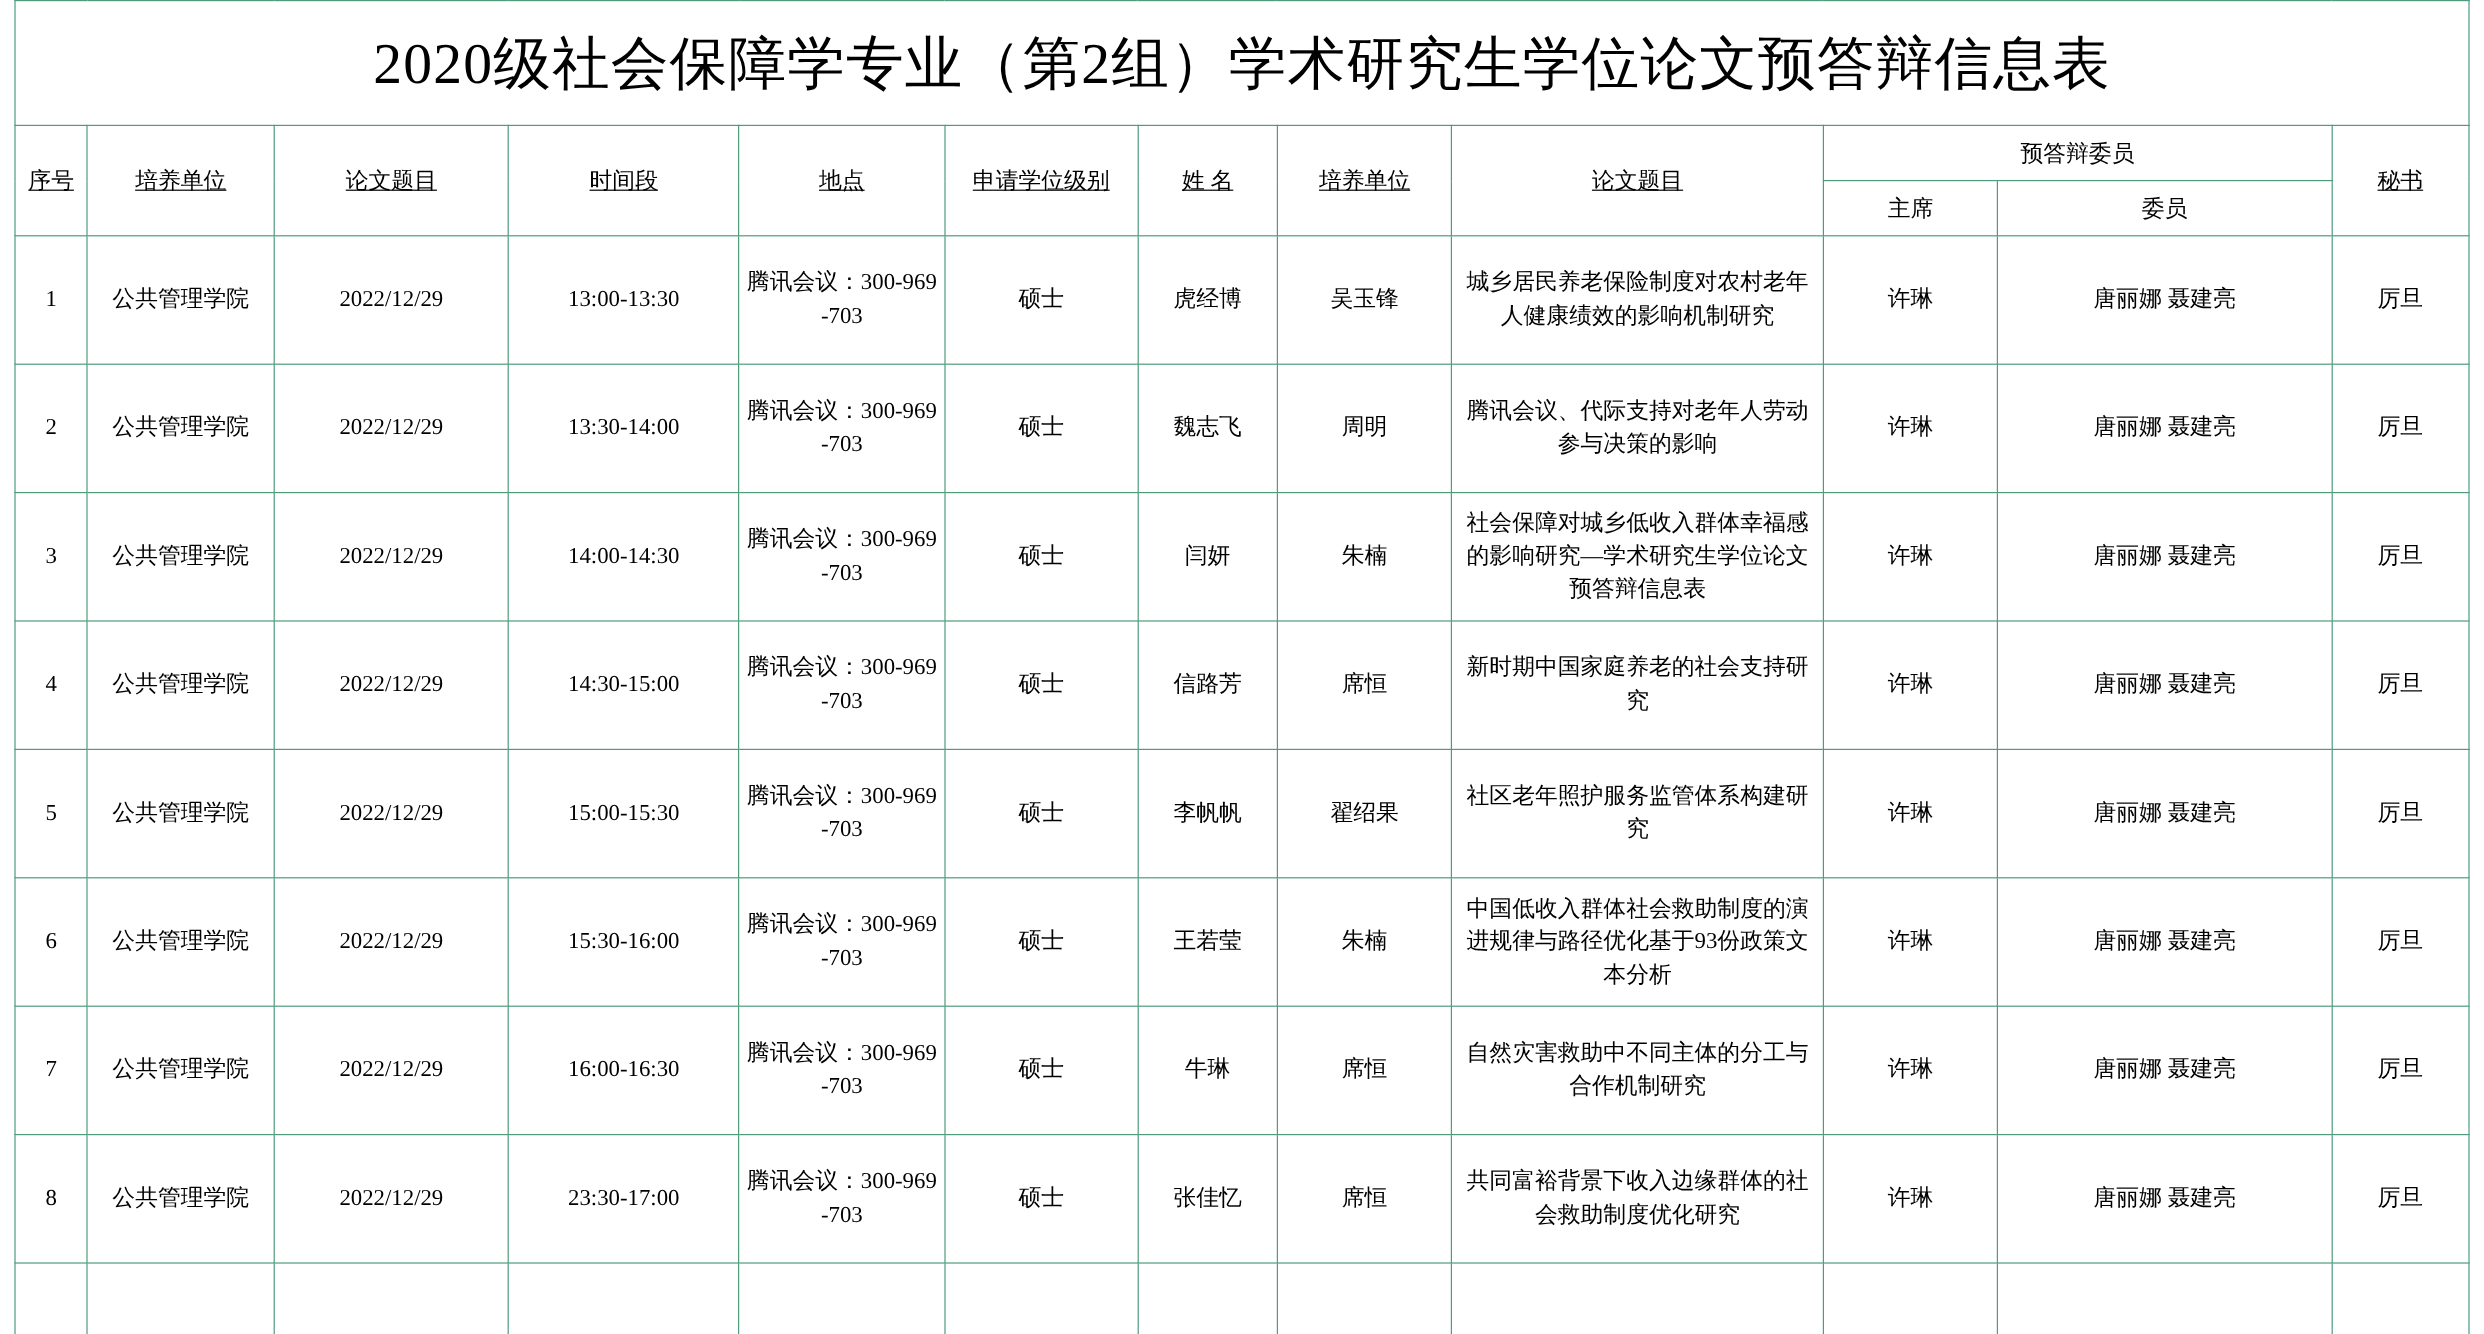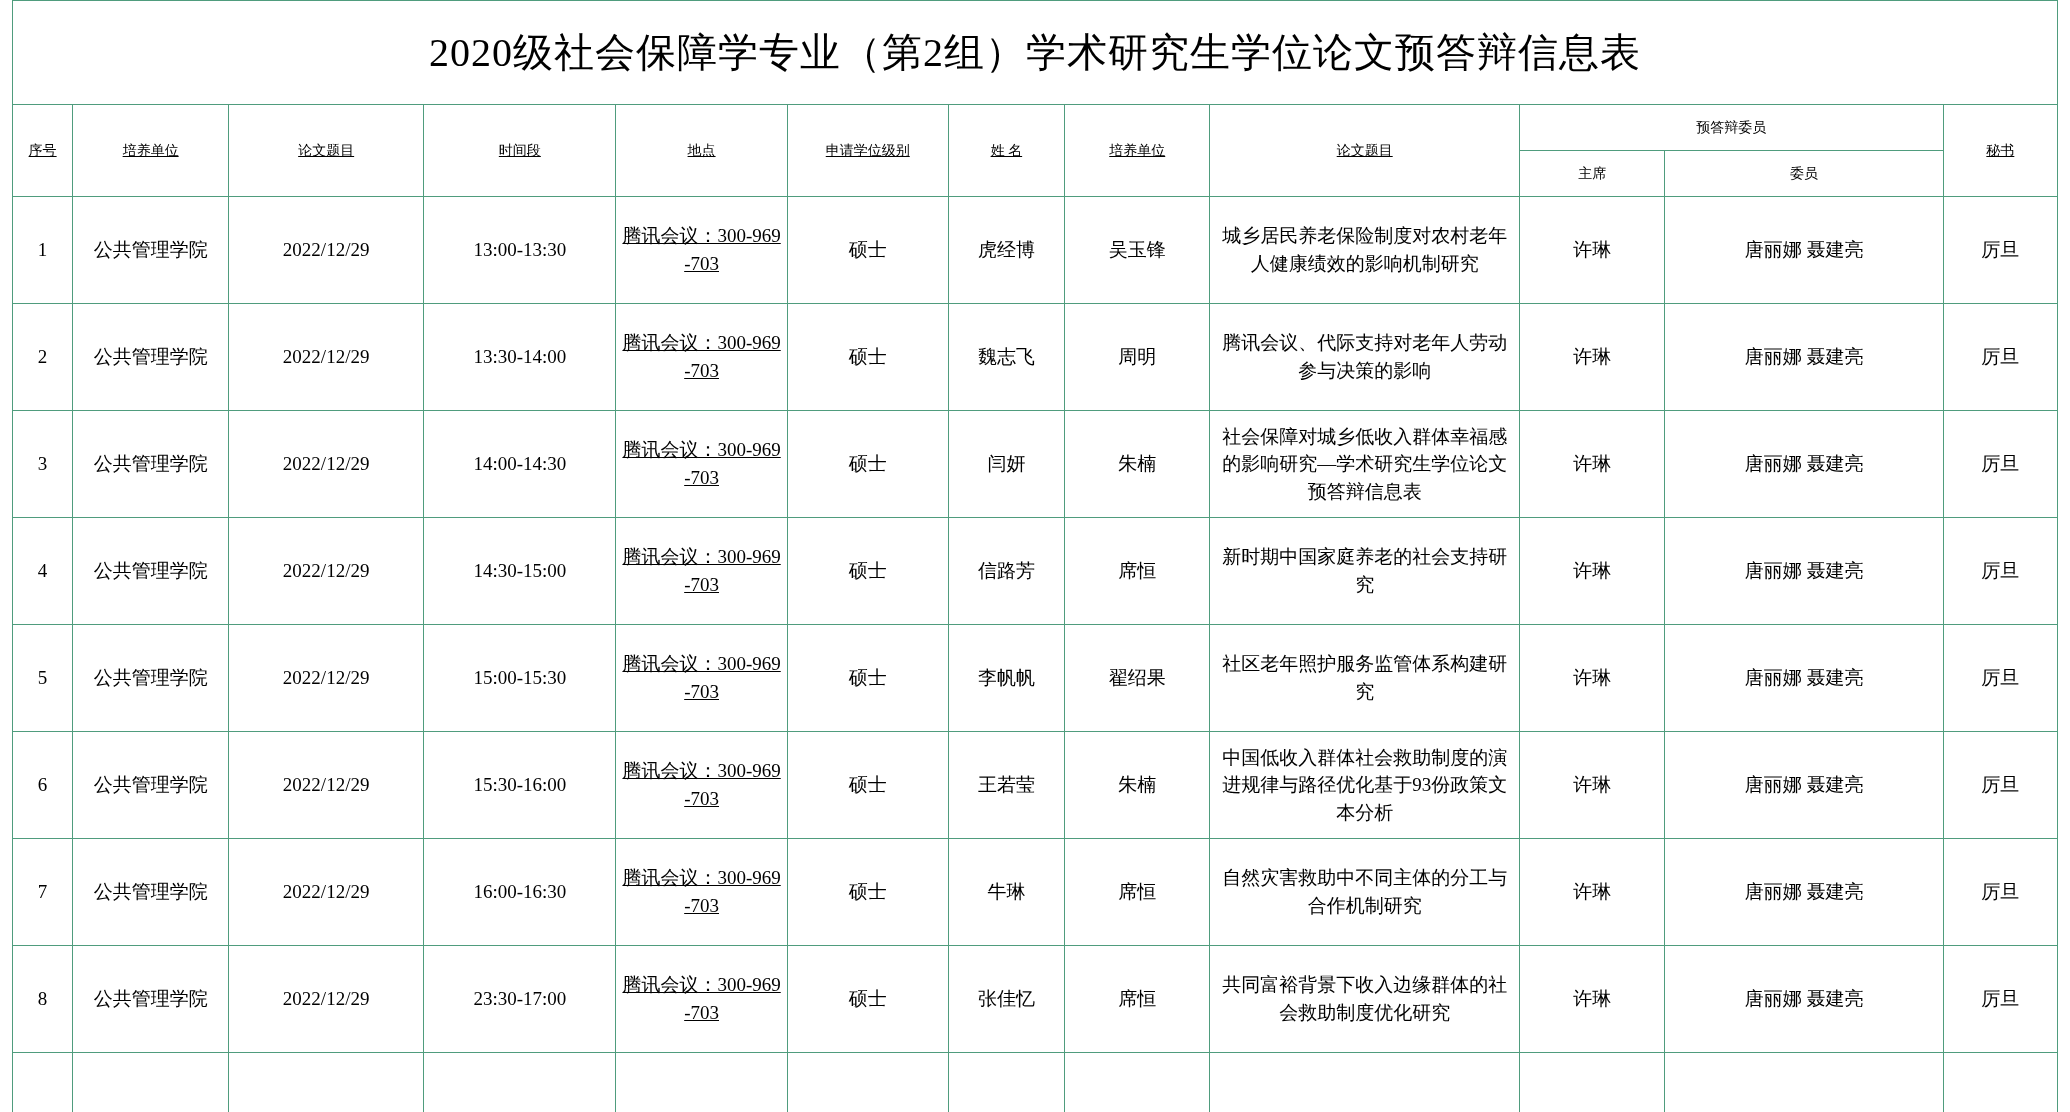--- a/index.html
+++ b/index.html
@@ -30,41 +30,40 @@
   table.sheet td, table.sheet th {
     border: 1px solid #4f9c7d;
     text-align: center;
     vertical-align: middle;
     font-weight: normal;
     padding: 2px 4px;
     box-sizing: border-box;
   }
   .title-cell {
     height: 104px;
-    font-size: 40px;
+    font-size: 48px;
     font-weight: bold;
     letter-spacing: 1px;
     border-left: 1px solid #4f9c7d;
     border-right: 1px solid #4f9c7d;
     border-top: 1px solid #4f9c7d;
     border-bottom: 1px solid #4f9c7d;
   }
   .hdr td {
-    font-size: 14px;
+    font-size: 19px;
     font-weight: bold;
     height: 46px;
   }
   .body-row td {
     font-size: 19px;
     height: 107px;
     line-height: 1.45;
   }
   .small-txt {
     font-size: 18.5px;
-    text-decoration: underline;
   }
   .wrap {
     white-space: normal;
     word-break: break-all;
     line-height: 1.45;
   }
   .title-wrap {
     font-size: 18.5px;
     line-height: 1.5;
     padding: 0 6px;

